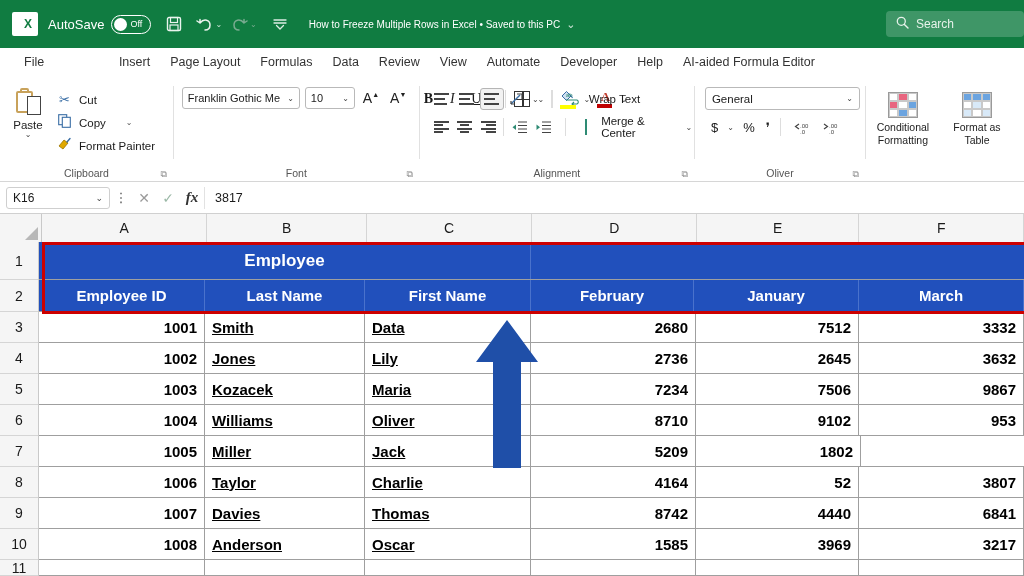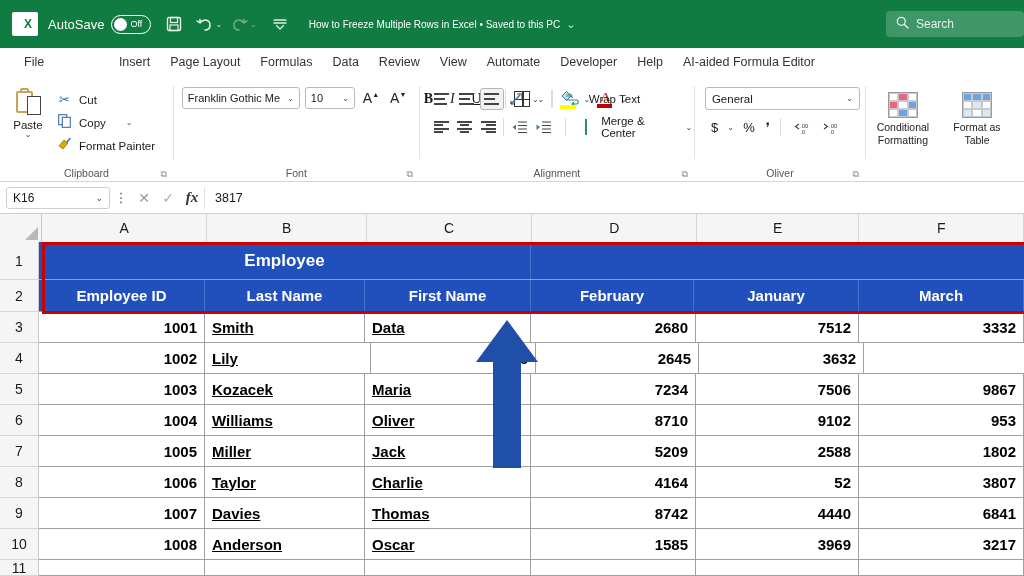--- a/index.html
+++ b/index.html
@@ -612,20 +612,21 @@
       <div class="grow" style="height:31px">
         <div class="cell num" style="width:166px">1001</div>
         <div class="cell txt" style="width:160px">Smith</div>
         <div class="cell txt" style="width:166px">Data</div>
         <div class="cell num" style="width:165px">2680</div>
         <div class="cell num" style="width:163px">7512</div>
         <div class="cell num" style="width:165px">3332</div>
       </div>
       <div class="grow" style="height:31px">
         <div class="cell num" style="width:166px">1002</div>
+        <div class="cell txt" style="width:160px">Jones</div>
         <div class="cell txt" style="width:166px">Lily</div>
         <div class="cell num" style="width:165px">2736</div>
         <div class="cell num" style="width:163px">2645</div>
         <div class="cell num" style="width:165px">3632</div>
       </div>
       <div class="grow" style="height:31px">
         <div class="cell num" style="width:166px">1003</div>
         <div class="cell txt" style="width:160px">Kozacek</div>
         <div class="cell txt" style="width:166px">Maria</div>
         <div class="cell num" style="width:165px">7234</div>
@@ -638,21 +639,20 @@
         <div class="cell txt" style="width:166px">Oliver</div>
         <div class="cell num" style="width:165px">8710</div>
         <div class="cell num" style="width:163px">9102</div>
         <div class="cell num" style="width:165px">953</div>
       </div>
       <div class="grow" style="height:31px">
         <div class="cell num" style="width:166px">1005</div>
         <div class="cell txt" style="width:160px">Miller</div>
         <div class="cell txt" style="width:166px">Jack</div>
         <div class="cell num" style="width:165px">5209</div>
-        <div class="cell num" style="width:163px">2588</div>
         <div class="cell num" style="width:165px">1802</div>
       </div>
       <div class="grow" style="height:31px">
         <div class="cell num" style="width:166px">1006</div>
         <div class="cell txt" style="width:160px">Taylor</div>
         <div class="cell txt" style="width:166px">Charlie</div>
         <div class="cell num" style="width:165px">4164</div>
         <div class="cell num" style="width:163px">52</div>
         <div class="cell num" style="width:165px">3807</div>
       </div>

